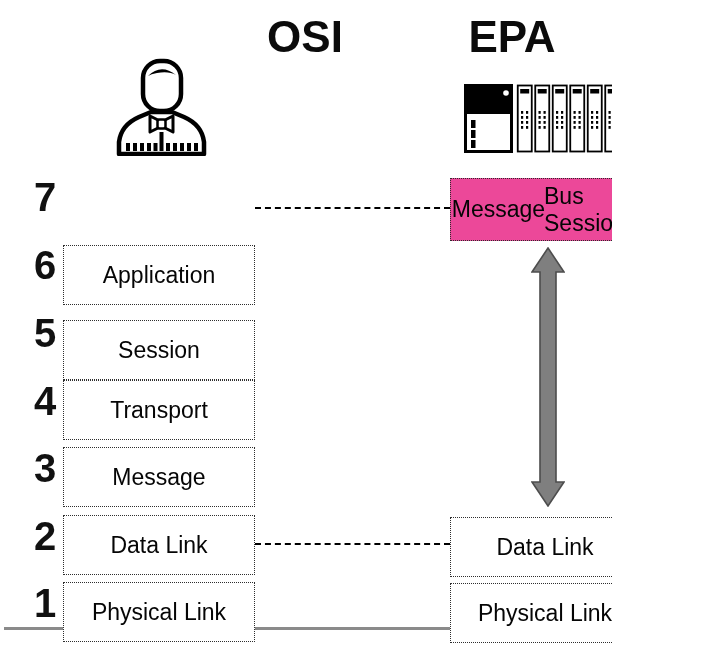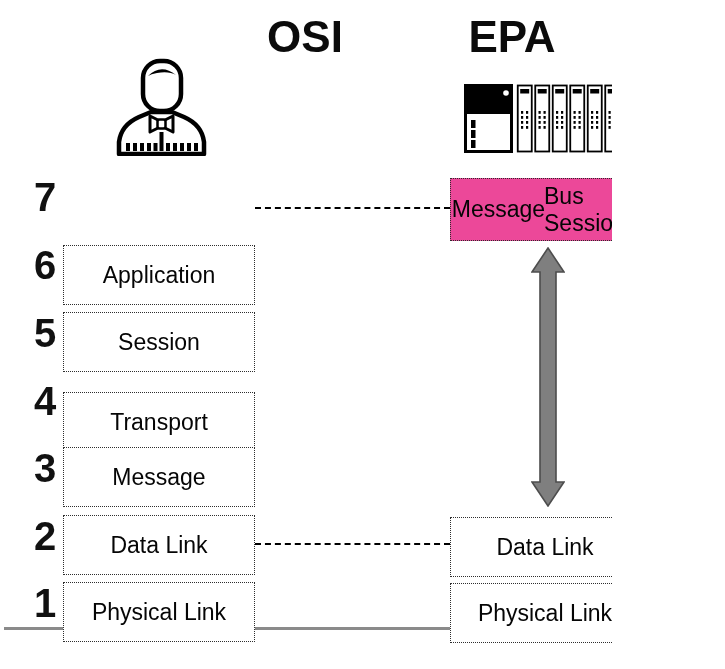--- a/index.html
+++ b/index.html
@@ -174,22 +174,22 @@
 
   <div class="layer-num" style="left:22px; top:172px;">7</div>
   <div class="layer-num" style="left:22px; top:240px;">6</div>
   <div class="layer-num" style="left:22px; top:308px;">5</div>
   <div class="layer-num" style="left:22px; top:376px;">4</div>
   <div class="layer-num" style="left:22px; top:443px;">3</div>
   <div class="layer-num" style="left:22px; top:511px;">2</div>
   <div class="layer-num" style="left:22px; top:578px;">1</div>
 
   <div class="layer-box" style="top:245px;">Application</div>
-  <div class="layer-box" style="top:312px;">Session</div>
-  <div class="layer-box" style="top:392px;">Transport</div>
+  <div class="layer-box" style="top:320px;">Session</div>
+  <div class="layer-box" style="top:380px;">Transport</div>
   <div class="layer-box" style="top:447px;">Message</div>
   <div class="layer-box" style="top:515px;">Data Link</div>
   <div class="layer-box" style="top:582px;">Physical Link</div>
 
   <div class="msg-box">
     <div class="msg-row">Message</div>
     <div class="msg-divider"></div>
     <div class="msg-row">Bus Session</div>
   </div>
 

